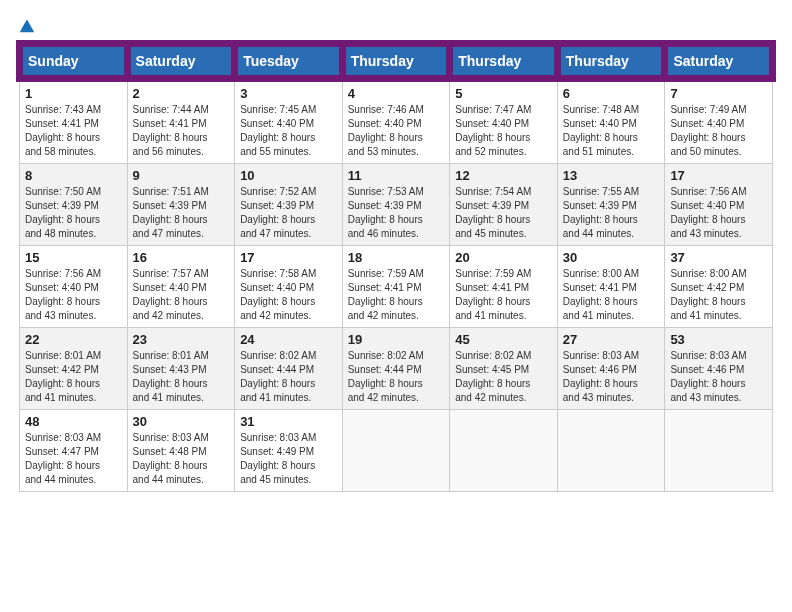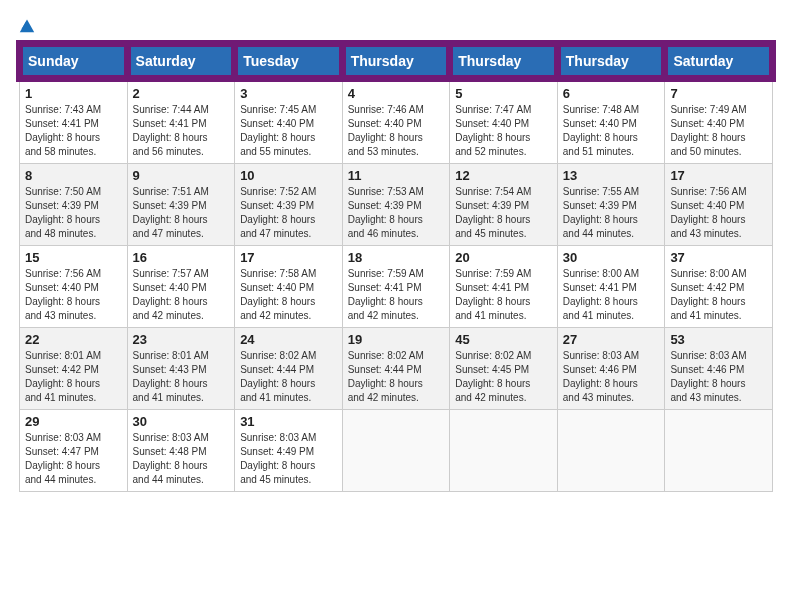--- a/index.html
+++ b/index.html
@@ -238,21 +238,21 @@
           <span class="day-num">27</span>
           <div class="day-info">Sunrise: 8:03 AM<br>Sunset: 4:46 PM<br>Daylight: 8 hours<br>and 43 minutes.</div>
         </td>
         <td>
           <span class="day-num">53</span>
           <div class="day-info">Sunrise: 8:03 AM<br>Sunset: 4:46 PM<br>Daylight: 8 hours<br>and 43 minutes.</div>
         </td>
       </tr>
       <tr>
         <td>
-          <span class="day-num">29</span>
+          <span class="day-num">48</span>
           <div class="day-info">Sunrise: 8:03 AM<br>Sunset: 4:47 PM<br>Daylight: 8 hours<br>and 44 minutes.</div>
         </td>
         <td>
           <span class="day-num">30</span>
           <div class="day-info">Sunrise: 8:03 AM<br>Sunset: 4:48 PM<br>Daylight: 8 hours<br>and 44 minutes.</div>
         </td>
         <td>
           <span class="day-num">31</span>
           <div class="day-info">Sunrise: 8:03 AM<br>Sunset: 4:49 PM<br>Daylight: 8 hours<br>and 45 minutes.</div>
         </td>

